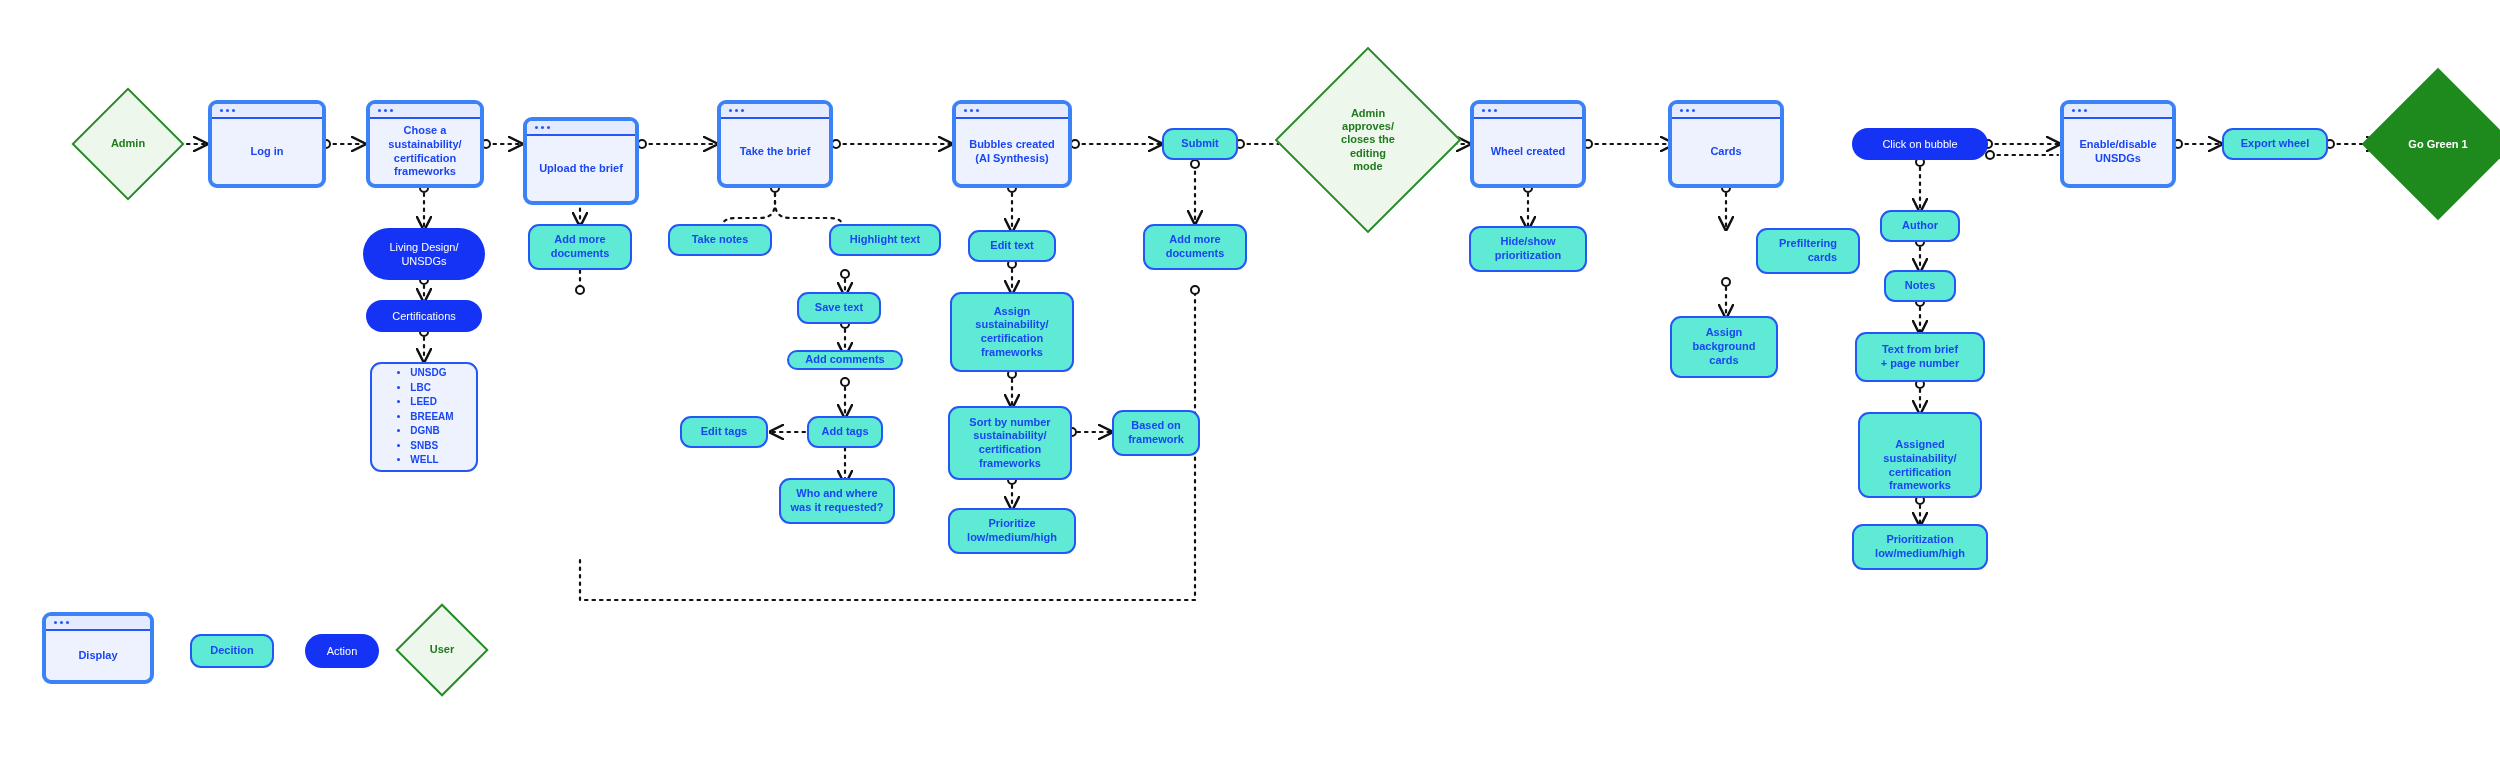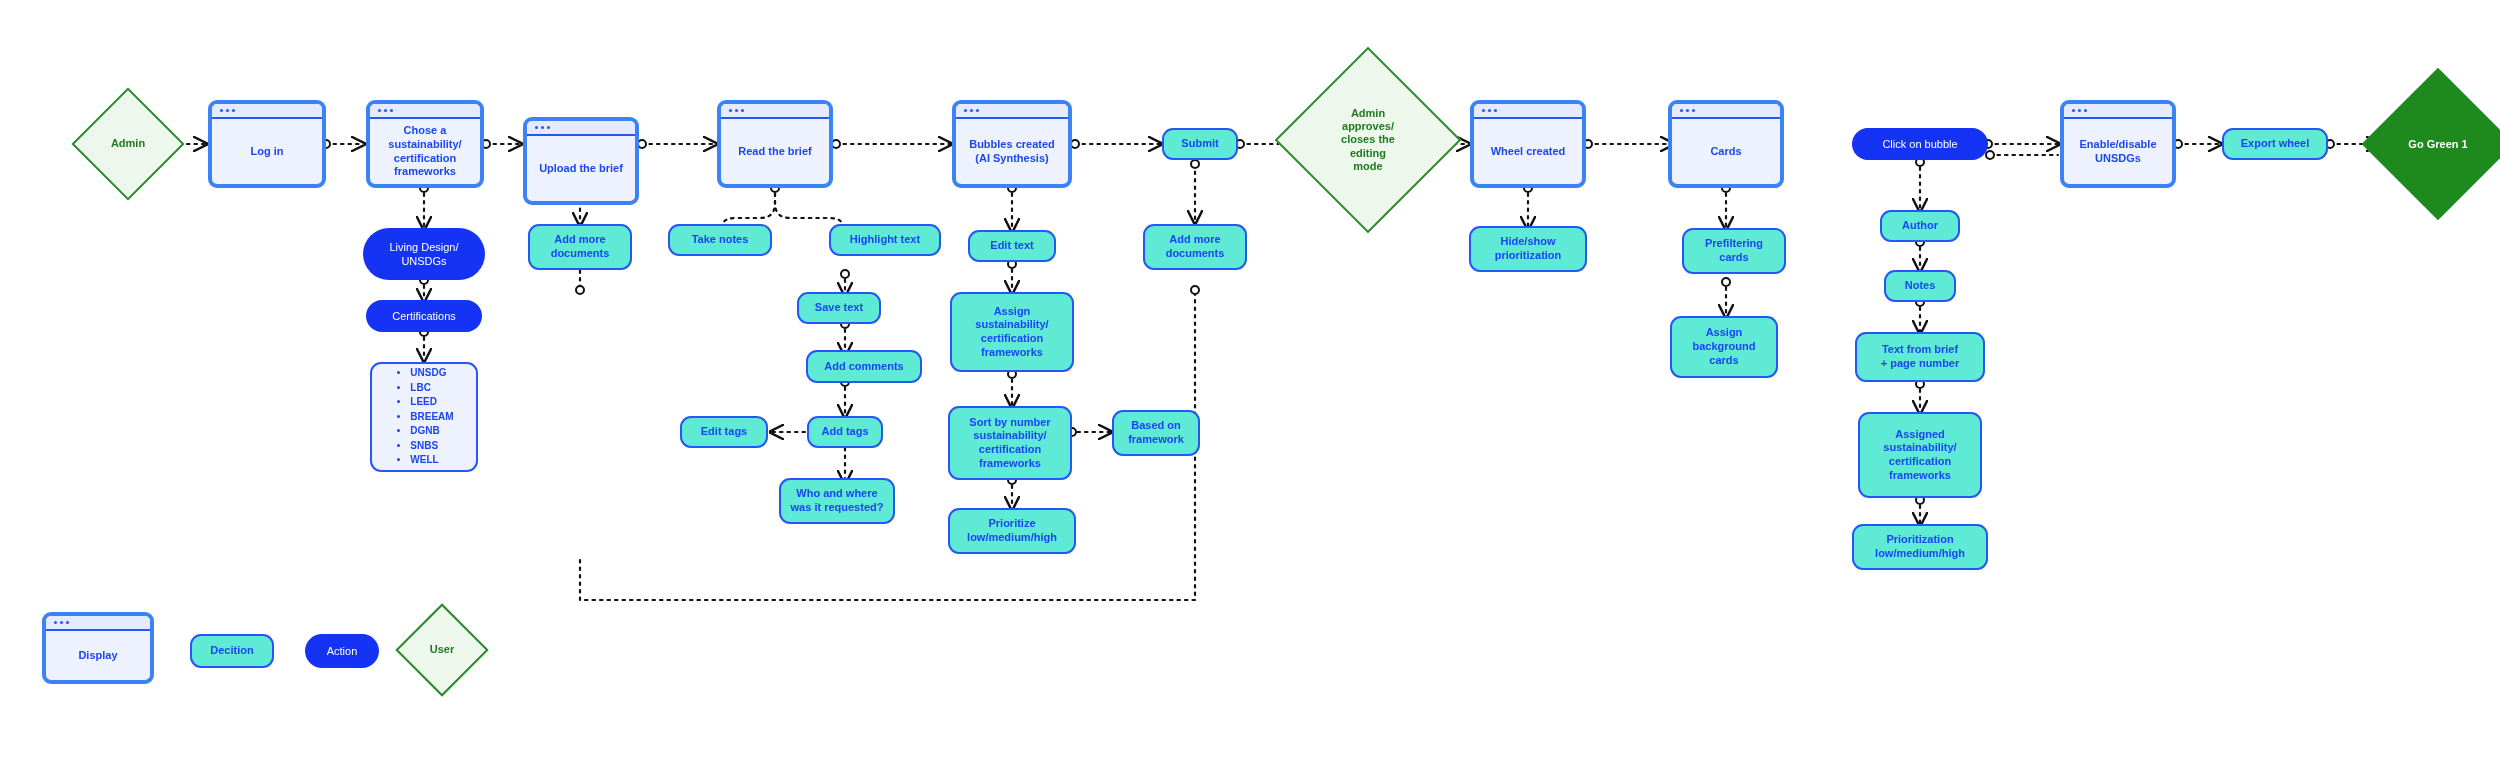--- a/index.html
+++ b/index.html
@@ -216,37 +216,37 @@
     <span class="lbl">Add more<br>documents</span>
   </div>
 
   <div class="node display" style="left:717px;top:100px;width:116px;height:88px;">
     <div class="titlebar">
       <span class="dot"></span>
       <span class="dot"></span>
       <span class="dot"></span>
     </div>
     <div class="body">
-      <span class="lbl">Read the brief</span>
+      <span class="lbl">Take the brief</span>
     </div>
   </div>
 
   <div class="node decision" style="left:668px;top:224px;width:104px;height:32px;">
     <span class="lbl">Take notes</span>
   </div>
 
   <div class="node decision" style="left:789px;top:224px;width:112px;height:32px;margin-left:40px;">
     <span class="lbl">Highlight text</span>
   </div>
 
   <div class="node decision" style="left:797px;top:292px;width:84px;height:32px;">
     <span class="lbl">Save text</span>
   </div>
 
-  <div class="node decision" style="left:806px;top:350px;width:116px;height:33px;">
+  <div class="node decision" style="left:787px;top:350px;width:116px;height:20px;">
     <span class="lbl">Add comments</span>
   </div>
 
   <div class="node decision" style="left:807px;top:416px;width:76px;height:32px;">
     <span class="lbl">Add tags</span>
   </div>
 
   <div class="node decision" style="left:680px;top:416px;width:88px;height:32px;">
     <span class="lbl">Edit tags</span>
   </div>
@@ -318,21 +318,21 @@
     <div class="titlebar">
       <span class="dot"></span>
       <span class="dot"></span>
       <span class="dot"></span>
     </div>
     <div class="body">
       <span class="lbl">Cards</span>
     </div>
   </div>
 
-  <div class="node decision" style="left:1682px;top:228px;width:104px;height:46px;">
+  <div class="node decision" style="left:1756px;top:228px;width:104px;height:46px;text-align:right;">
     <span class="lbl">Prefiltering<br>cards</span>
   </div>
 
   <div class="node decision" style="left:1670px;top:316px;width:108px;height:62px;">
     <span class="lbl">Assign<br>background<br>cards</span>
   </div>
 
   <div class="node action" style="left:1852px;top:128px;width:136px;height:32px;">
     <span class="lbl">Click on bubble</span>
   </div>
@@ -342,21 +342,21 @@
   </div>
 
   <div class="node decision" style="left:1884px;top:270px;width:72px;height:32px;">
     <span class="lbl">Notes</span>
   </div>
 
   <div class="node decision" style="left:1855px;top:332px;width:130px;height:50px;">
     <span class="lbl">Text from brief<br>+ page number</span>
   </div>
 
-  <div class="node decision" style="left:1858px;top:412px;width:124px;height:86px;">
+  <div class="node decision" style="left:1858px;top:412px;width:124px;height:86px;align-items:flex-end;">
     <span class="lbl">Assigned<br>sustainability/<br>certification<br>frameworks</span>
   </div>
 
   <div class="node decision" style="left:1852px;top:524px;width:136px;height:46px;">
     <span class="lbl">Prioritization<br>low/medium/high</span>
   </div>
 
   <div class="node display" style="left:2060px;top:100px;width:116px;height:88px;">
     <div class="titlebar">
       <span class="dot"></span>

